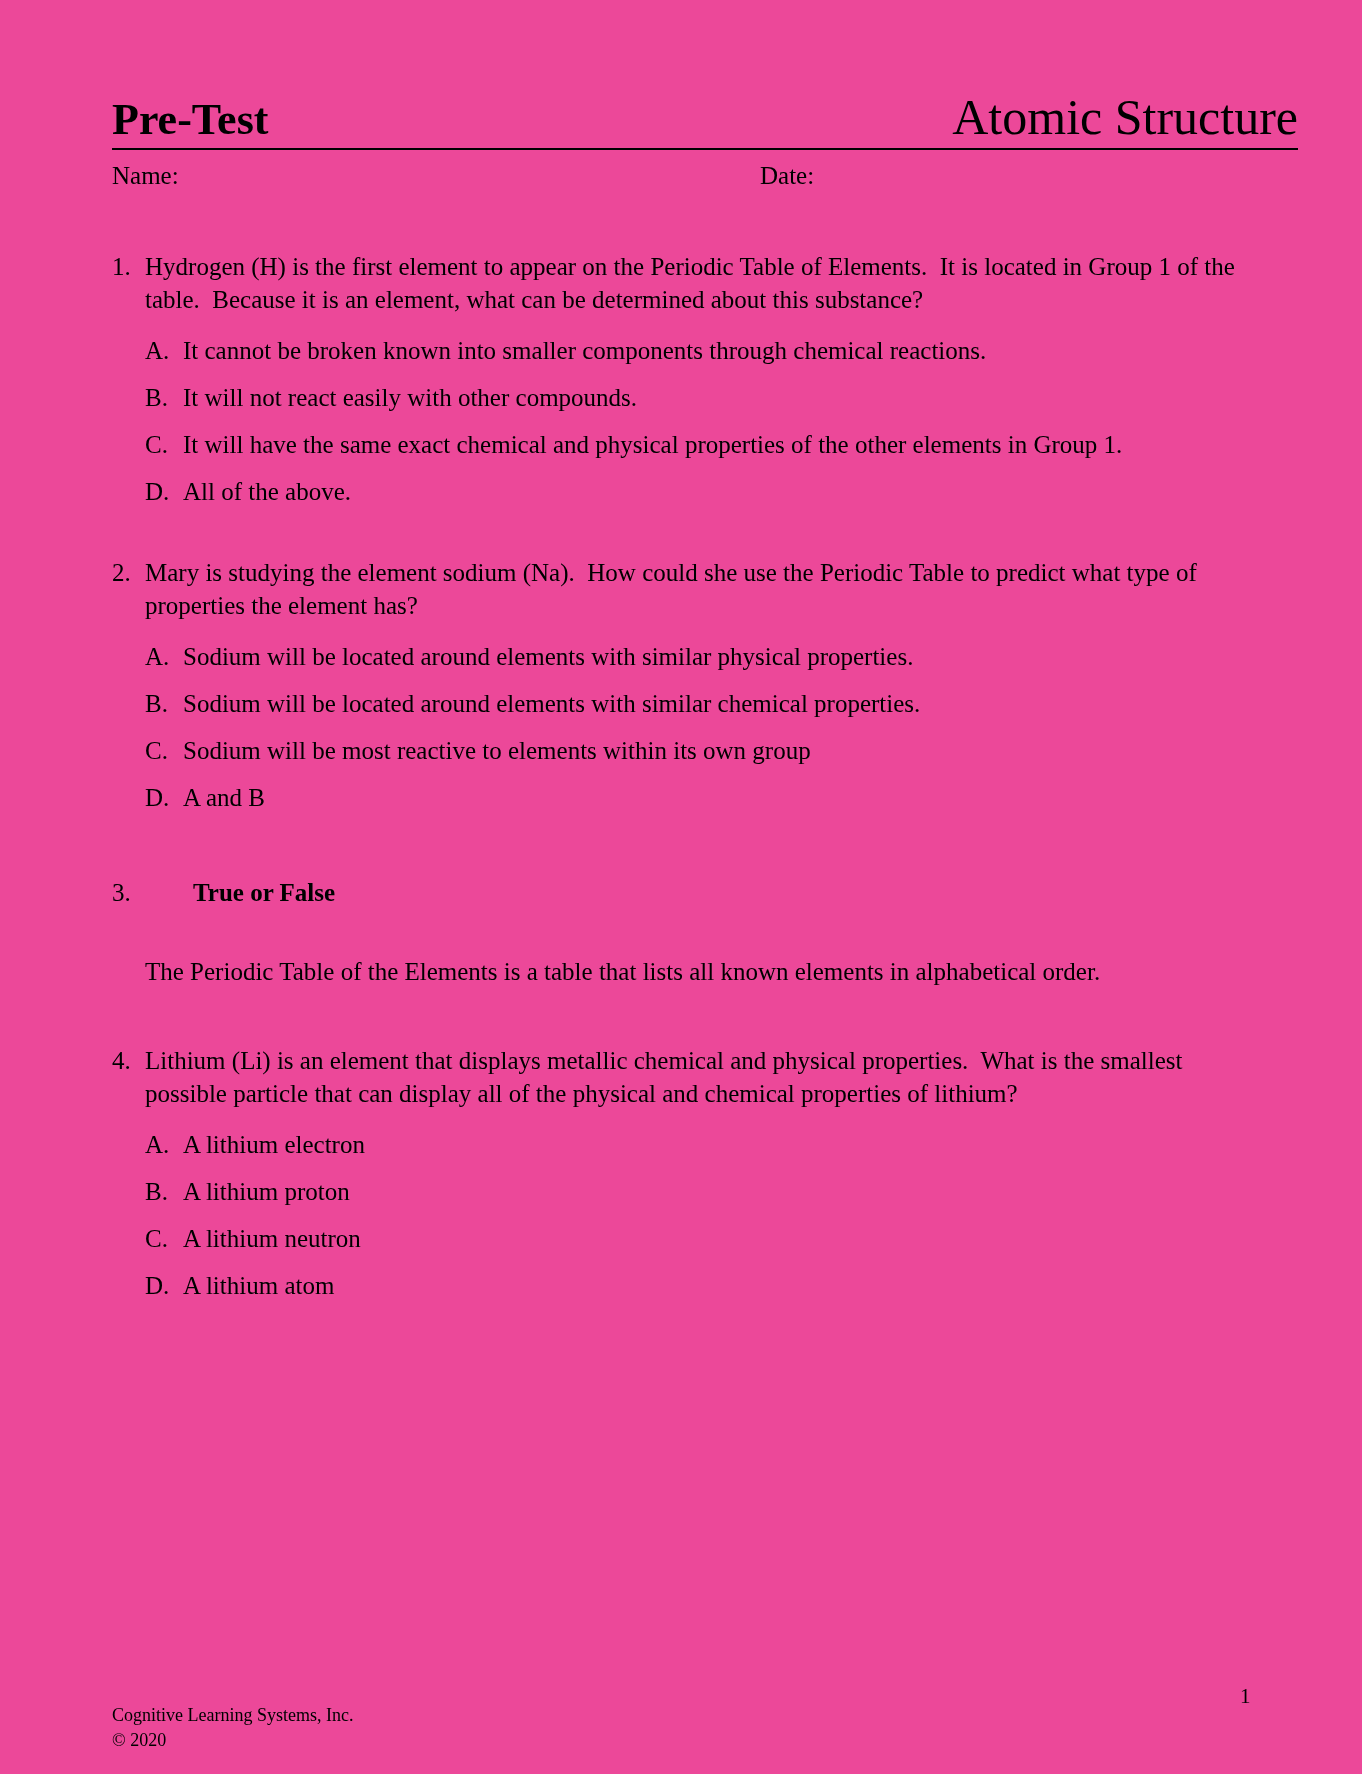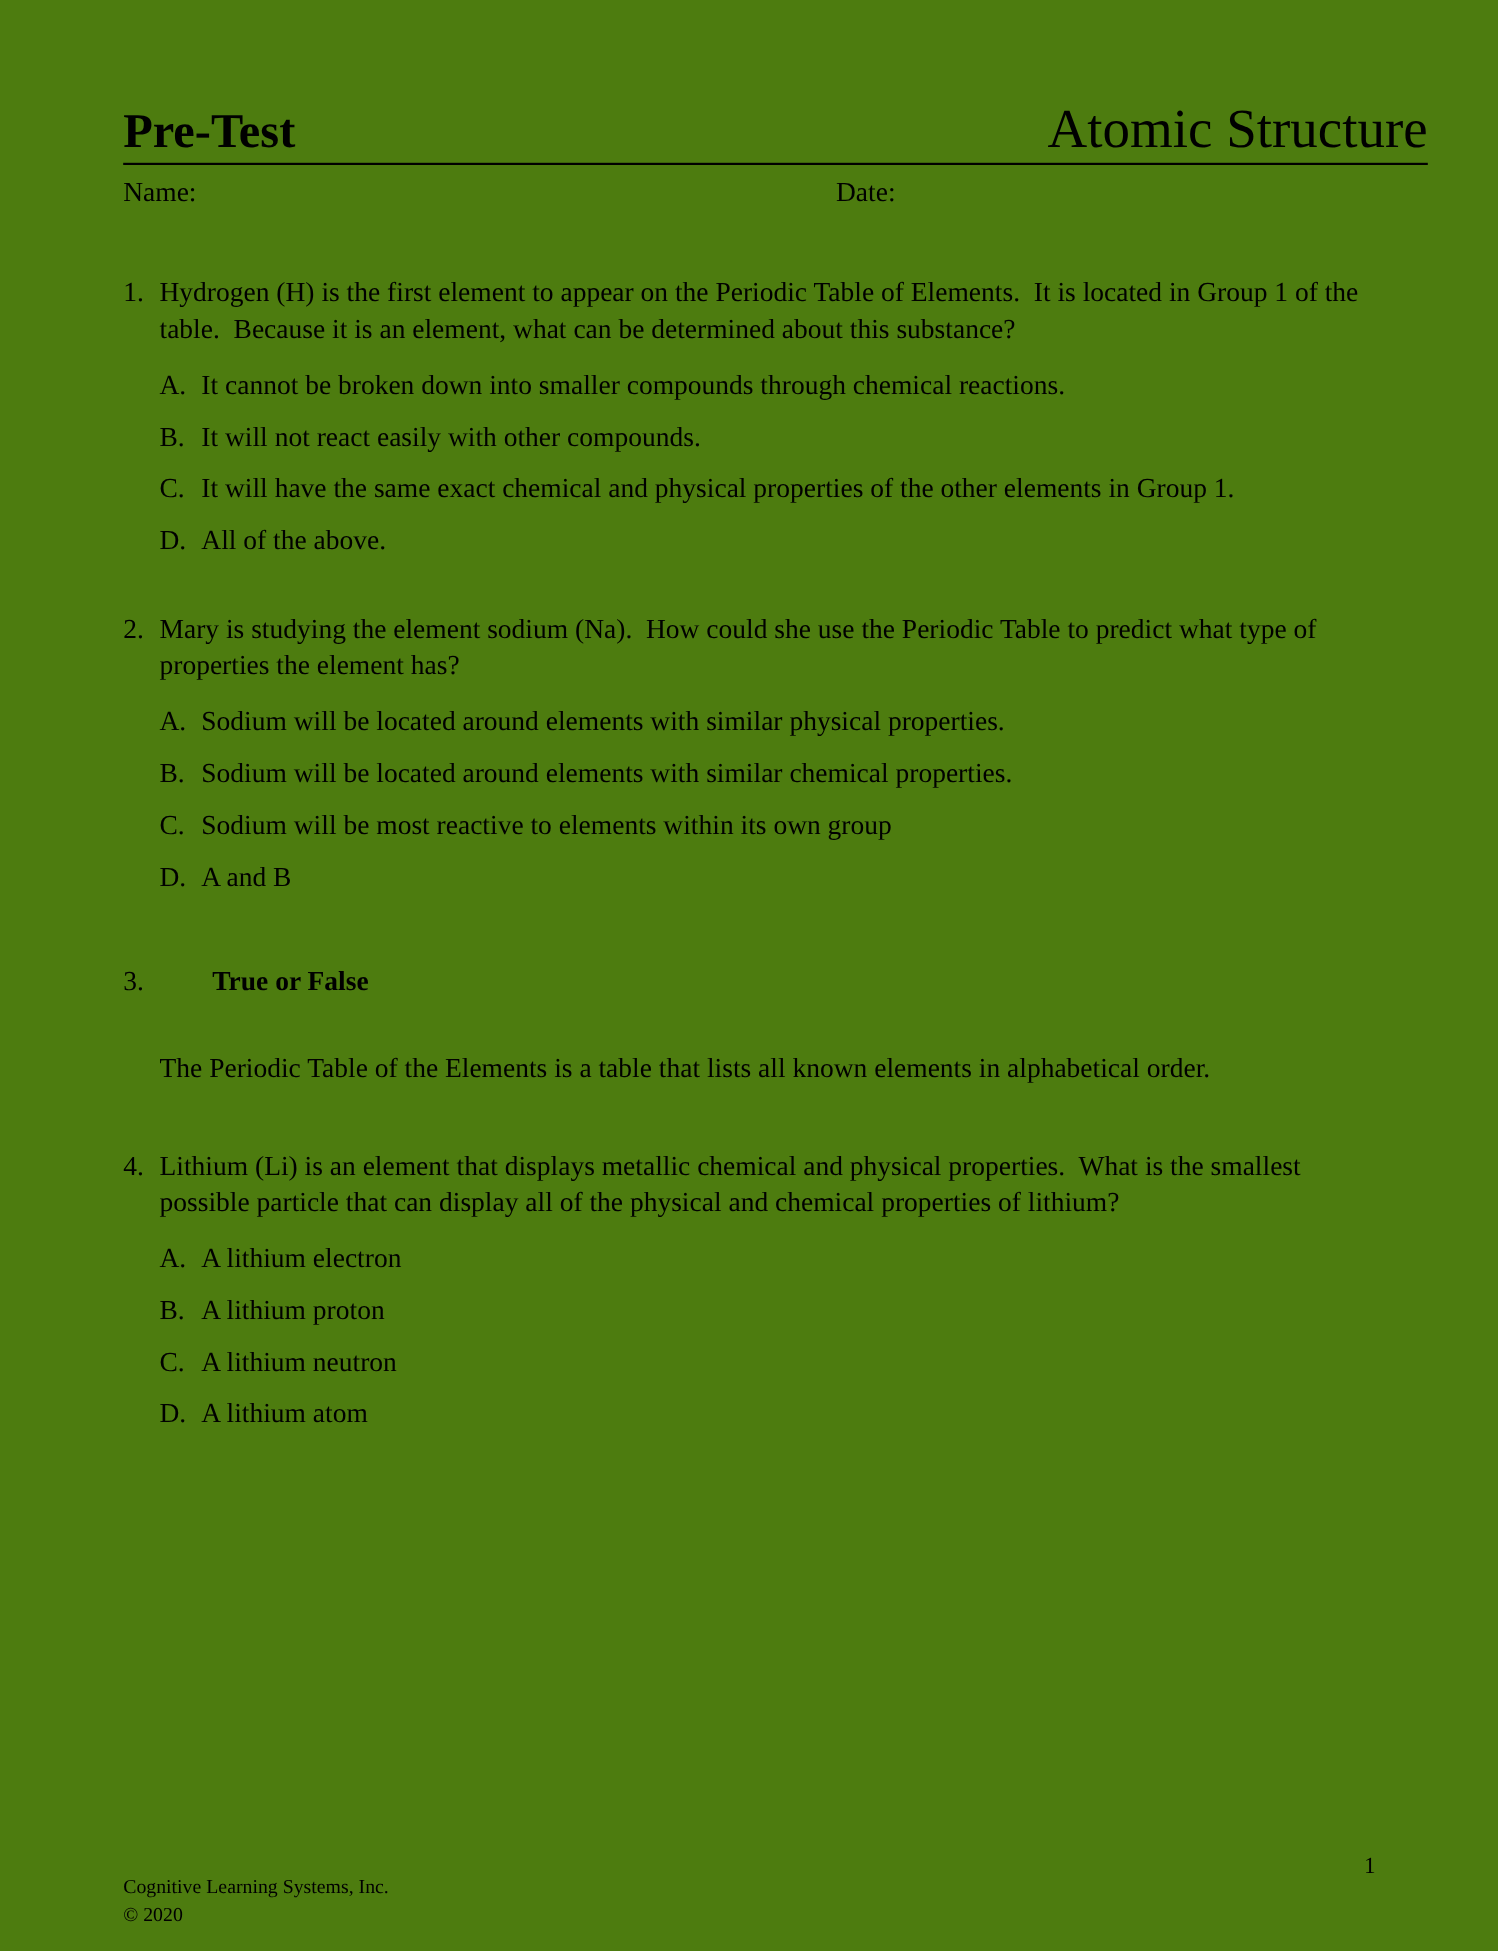--- a/index.html
+++ b/index.html
@@ -5,21 +5,21 @@
   html, body {
     margin: 0;
     padding: 0;
     background: #ffffff;
   }
   .page {
     position: relative;
     width: 1362px;
     height: 1774px;
     box-sizing: border-box;
-    background: #4d7c0f;
+    background: #ec4899;
     color: #000000;
     font-family: "Liberation Serif", "DejaVu Serif", serif;
     font-size: 25px;
     line-height: 33px;
     padding: 92px 64px 0 112px;
     overflow: hidden;
   }
   .header {
     display: flex;
     align-items: baseline;
@@ -111,21 +111,21 @@
   </div>
 
   <div id="questions">
       <div class="question">
         <span class="question-number">1.</span>
         <div class="question-body">
           <div class="question-text">Hydrogen (H) is the first element to appear on the Periodic Table of Elements.  It is located in Group 1 of the table.  Because it is an element, what can be determined about this substance?</div>
           <div class="options">
             <div class="option">
               <span class="option-letter">A.</span>
-              <span class="option-text">It cannot be broken down into smaller compounds through chemical reactions.</span>
+              <span class="option-text">It cannot be broken known into smaller components through chemical reactions.</span>
             </div>
             <div class="option">
               <span class="option-letter">B.</span>
               <span class="option-text">It will not react easily with other compounds.</span>
             </div>
             <div class="option">
               <span class="option-letter">C.</span>
               <span class="option-text">It will have the same exact chemical and physical properties of the other elements in Group 1.</span>
             </div>
             <div class="option">

